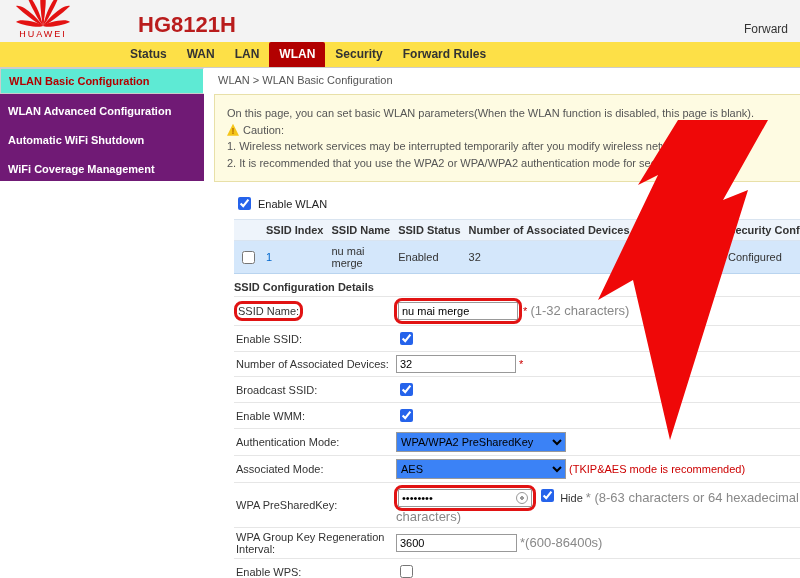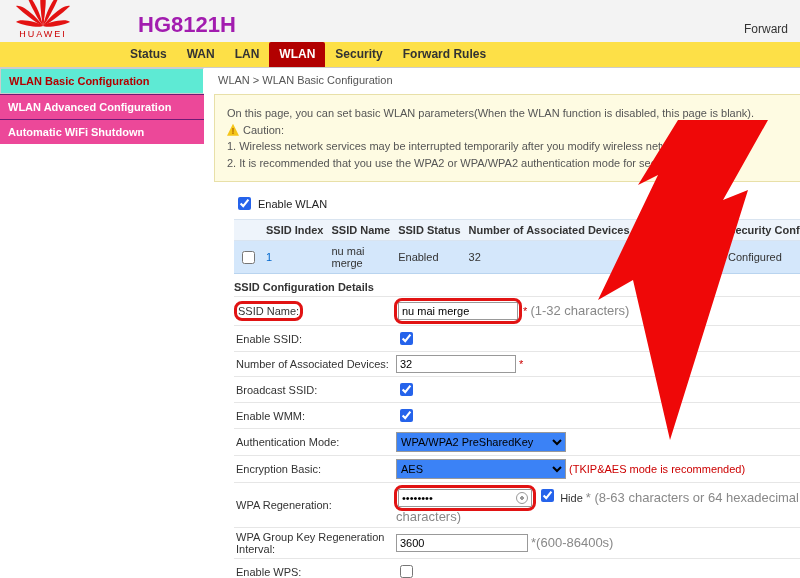--- a/index.html
+++ b/index.html
@@ -29,21 +29,21 @@
   .logo-label {
     font-size: 9px;
     color: #c00;
     letter-spacing: 2px;
     text-align: center;
     margin-top: 1px;
   }
   .model {
     font-size: 22px;
     font-weight: bold;
-    color: #a21caf;
+    color: #b91c1c;
     margin: 0 0 4px 50px;
   }
   .logout {
     margin-left: auto;
     font-size: 12px;
     color: #333;
     cursor: pointer;
     padding-bottom: 6px;
   }
 
@@ -70,26 +70,26 @@
   }
 
   
   .body { display: flex; }
 
   .sidebar {
     width: 204px;
     flex: 0 0 204px;
   }
   .side-item {
-    background: #ec4899;
+    background: #701a75;
     color: #fff;
     font-size: 11px;
     font-weight: bold;
     padding: 6px 8px;
-    border-top: 1px solid #701a75;
+    border-top: 5px solid #701a75;
     cursor: pointer;
   }
   .side-item.active {
     background: #5eead4;
     color: #b20000;
     border: 1px solid #ccc;
     border-right: 1px solid #fff;
   }
 
   .content {
@@ -251,20 +251,21 @@
   <div class="tab">Security</div>
   <div class="tab">Forward Rules</div>
 </div>
 
 <div class="body">
 
   <div class="sidebar">
     <div class="side-item active">WLAN Basic Configuration</div>
     <div class="side-item">WLAN Advanced Configuration</div>
     <div class="side-item">Automatic WiFi Shutdown</div>
+    <div class="side-item">WiFi Coverage Management</div>
   </div>
 
   <div class="content">
     <div class="breadcrumb">WLAN &gt; WLAN Basic Configuration</div>
 
     <div class="noticebox">
       <div>On this page, you can set basic WLAN parameters(When the WLAN function is disabled, this page is blank).</div>
       <div class="caution-line">
         <span class="caution-icon"></span>
         <span>Caution:</span>
@@ -341,46 +342,46 @@
         </tr>
         <tr>
           <td class="label">Authentication Mode:</td>
           <td>
             <select style="width:170px">
               <option>WPA/WPA2 PreSharedKey</option>
             </select>
           </td>
         </tr>
         <tr>
-          <td class="label">Encryption Basic:</td>
+          <td class="label">Associated Mode:</td>
           <td>
             <select style="width:170px">
               <option>AES</option>
             </select>
             <span class="hint-red">(TKIP&amp;AES mode is recommended)</span>
           </td>
         </tr>
         <tr>
-          <td class="label">WPA Regeneration:</td>
+          <td class="label">WPA PreSharedKey:</td>
           <td>
             <span class="hl-wrap hl-red">
               <span class="pw-wrap">
                 <input type="password" style="width: 134px; padding-right: 18px;" value="••••••••">
                 <span class="pw-eye"></span>
               </span>
             </span>
             <input type="checkbox" checked="" style="">
             <span>Hide</span>
             <span class="hint">* (8-63 characters or 64 hexadecimal characters)</span>
           </td>
         </tr>
         <tr>
           <td class="label">WPA Group Key Regeneration Interval:</td>
           <td>
-            <input type="text" style="width: 132px;" value="3600">
+            <input type="text" style="width: 121px;" value="3600">
             <span class="hint">*(600-86400s)</span>
           </td>
         </tr>
         <tr>
           <td class="label">Enable WPS:</td>
           <td><input type="checkbox" style=""></td>
         </tr>
         <tr>
           <td class="label">WPS Mode:</td>
           <td>

